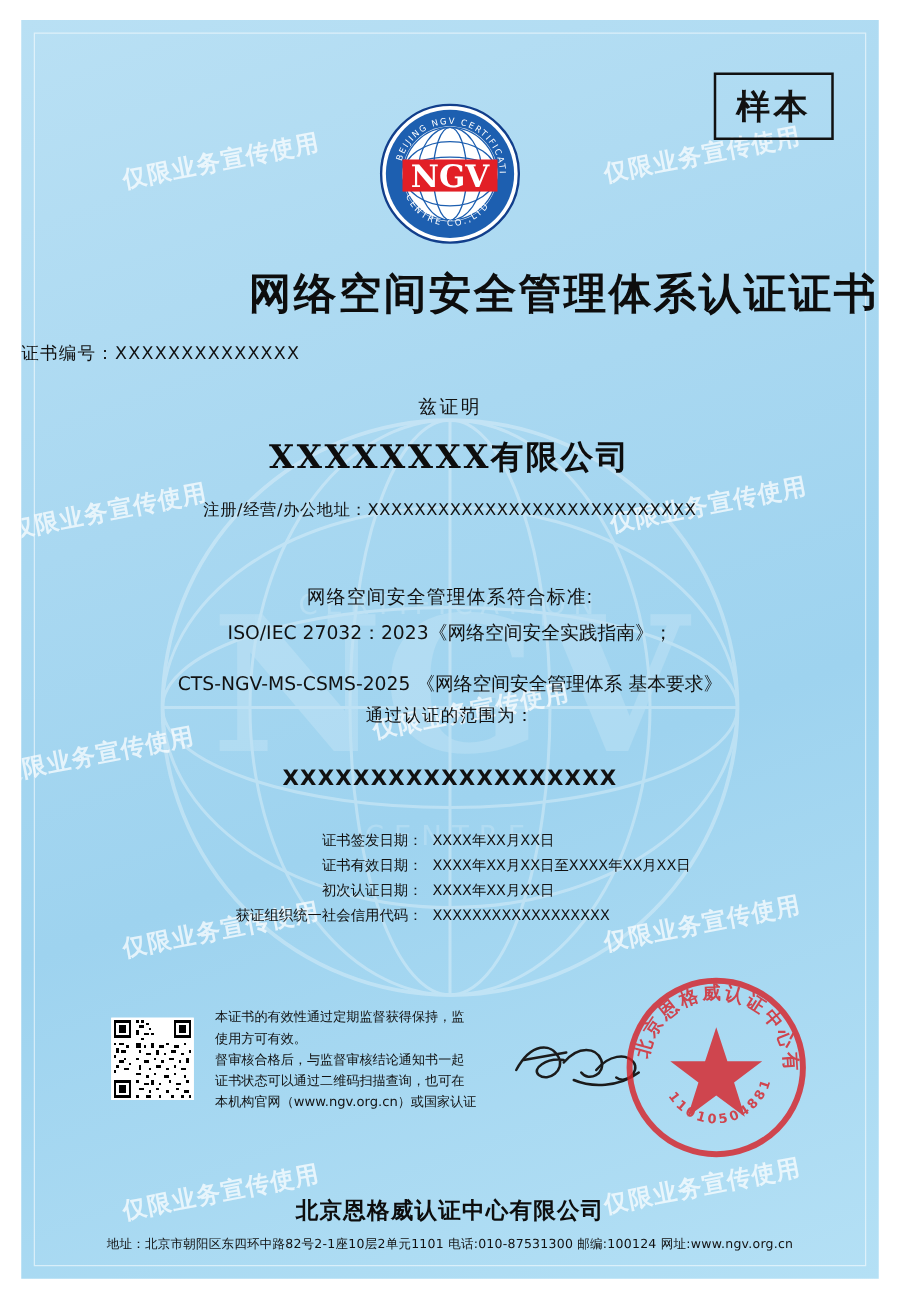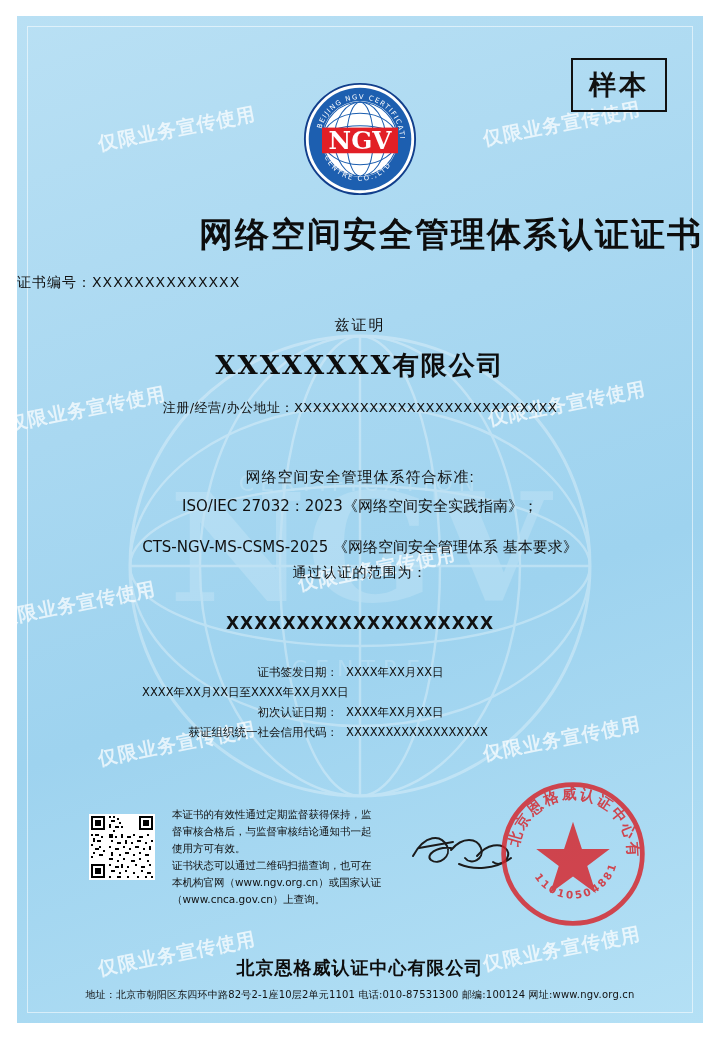--- a/index.html
+++ b/index.html
@@ -387,20 +387,21 @@
 
     <div class="scope-head">通过认证的范围为：</div>
     <div class="scope-value">XXXXXXXXXXXXXXXXXXX</div>
 
     <div class="dates">
       <div class="date-row">
         <div class="date-label">证书签发日期：</div>
         <div class="date-value">XXXX年XX月XX日</div>
       </div>
       <div class="date-row">
+        <div class="date-label">证书有效日期：</div>
         <div class="date-value">XXXX年XX月XX日至XXXX年XX月XX日</div>
       </div>
       <div class="date-row">
         <div class="date-label">初次认证日期：</div>
         <div class="date-value">XXXX年XX月XX日</div>
       </div>
       <div class="date-row">
         <div class="date-label">获证组织统一社会信用代码：</div>
         <div class="date-value">XXXXXXXXXXXXXXXXXX</div>
       </div>
@@ -491,25 +492,24 @@
             <rect x="19" y="31" width="1" height="1"></rect>
           <rect x="24" y="31" width="1" height="1"></rect>
             <rect x="28" y="31" width="1" height="1"></rect>
             <rect x="31" y="31" width="1" height="1"></rect>
         </g>
       </svg>
     </div>
 
     <div class="notes">
       <p>本证书的有效性通过定期监督获得保持，监</p>
+      <p>使用方可有效。</p>
       <p>督审核合格后，与监督审核结论通知书一起</p>
-      <p>使用方可有效。</p>
       <p>证书状态可以通过二维码扫描查询，也可在</p>
       <p>本机构官网（www.ngv.org.cn）或国家认证</p>
-      <p>（www.cnca.gov.cn）上查询。</p>
     </div>
 
     <div class="signature">
       <svg viewBox="0 0 110 52">
         <g fill="none" stroke="#1b1b1b" stroke-width="2" stroke-linecap="round">
           <path d="M6 30 C 18 8, 34 8, 40 20 C 45 30, 32 40, 24 34 C 18 29, 30 20, 44 22"></path>
           <path d="M12 22 L 46 16"></path>
           <path d="M44 24 C 56 10, 70 12, 74 22 C 78 33, 64 40, 58 32"></path>
           <path d="M70 30 C 80 18, 94 16, 100 24 C 105 31, 94 42, 86 36"></path>
           <path d="M52 38 C 66 44, 88 44, 104 32"></path>

